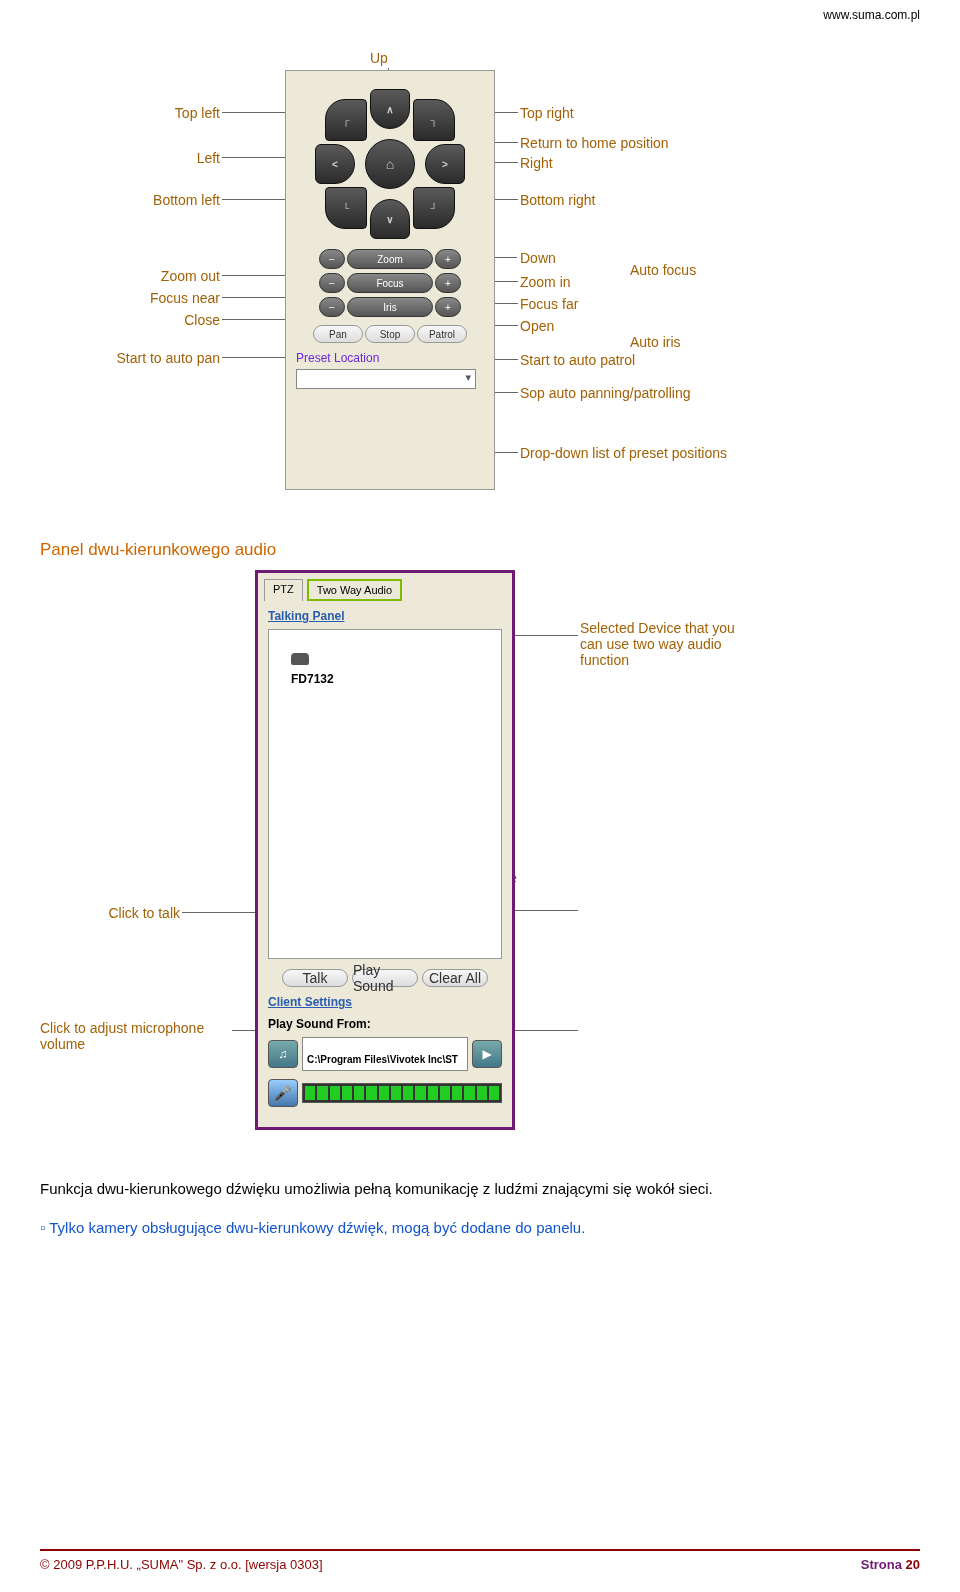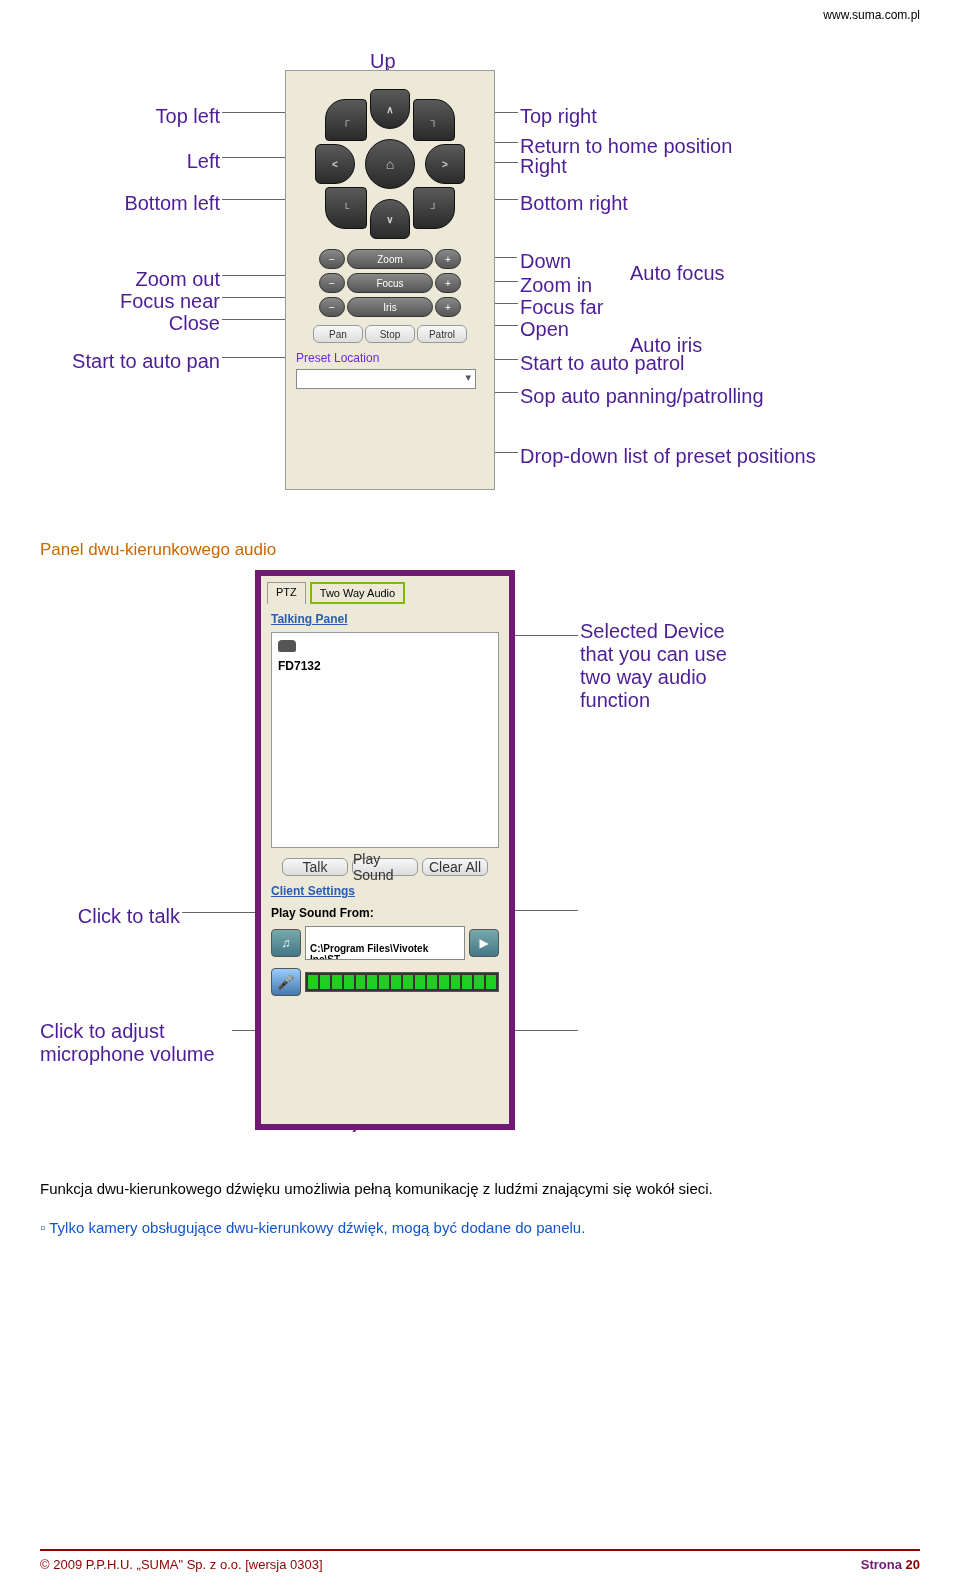--- a/index.html
+++ b/index.html
@@ -73,60 +73,60 @@
     color: #fff;
     font-size: 10px;
     height: 20px;
     display: flex;
     align-items: center;
     justify-content: center;
     border-radius: 10px;
   }
   .pill.pm { width: 26px; }
   .pill.lbl { width: 86px; }
-  .pill.sm { width: 50px; height: 18px; background: linear-gradient(#f8f8f8,#ddd); color:#333; border-color:#999;border-radius:6px; }
+  .pill.sm { width: 50px; height: 18px; background: linear-gradient(#f8f8f8,#ddd); color:#333; border-color:#999; }
   .preset-label { font-size: 12px; color: #6d28d9; margin-top: 8px; }
   .preset-dd {
     width: 180px; height: 20px; background:#fff; border:1px solid #888;
     margin-top:4px; position:relative;
   }
   .preset-dd::after { content:"▾"; position:absolute; right:4px; top:1px; font-size:11px; color:#555;}
   .callout {
     position: absolute;
-    font-size: 20px;
-    color: #4c1d95;
+    font-size: 14px;
+    color: #a16207;
     white-space: nowrap;
   }
   .callout.l { text-align: right; }
   .line {
     position: absolute;
     background: #666;
     height: 1px;
   }
   .vline { position:absolute; background:#666; width:1px; }
 
   .section-title {
     color: #cc6600;
     font-size: 17px;
     margin: 30px 0 10px;
   }
 
   .audio-figure { height: 590px; position: relative; }
   .audio-panel {
     position: absolute; left: 215px; top: 0;
     width: 260px; height: 560px;
-    background: #ece9d8; border: 6px solid #701a75;
+    background: #ece9d8; border: 3px solid #701a75;
   }
   .tabs { display:flex; gap:4px; padding:6px 6px 0; font-size:11px; }
   .tab { padding:3px 8px; background:#ece9d8; border:1px solid #999; border-bottom:none; }
   .tab.active { border:2px solid #7fba00; font-weight:normal; }
   .talking-title { color:#2a5db0; font-weight:bold; font-size:12px; padding:8px 10px 4px; text-decoration:underline;}
   .device-box {
-    margin: 2px 10px; height:216px; background:#fff; border:1px solid #999;
-    padding:6px;
+    margin: 2px 10px; height:330px; background:#fff; border:1px solid #999;
+    padding:22px;
   }
   .cam-icon { width:18px;height:12px;background:#555;border-radius:4px 4px 2px 2px; display:inline-block;}
   .dev-name { font-weight:bold; font-size:12px; margin-top:4px;}
   .btn-row { display:flex; gap:4px; justify-content:center; padding:8px 0 4px;}
   .btn-row .pill.sm { width:66px; font-size:14px;}
   .cs-title { color:#2a5db0; font-weight:bold; font-size:12px; padding:4px 10px; text-decoration:underline;}
   .psf { font-weight:bold; font-size:12px; padding:4px 10px; }
   .file-row { display:flex; align-items:center; gap:4px; padding:2px 10px;}
   .icon-btn { width:30px;height:28px;background:linear-gradient(#7aa,#478);border:1px solid #555;border-radius:4px;display:flex;align-items:center;justify-content:center;color:#fff;font-size:12px;}
   .file-input { flex:1; height:22px; background:#fff; border:1px solid #888; font-size:10px; padding:16px 4px; overflow:hidden; font-weight:bold;}

